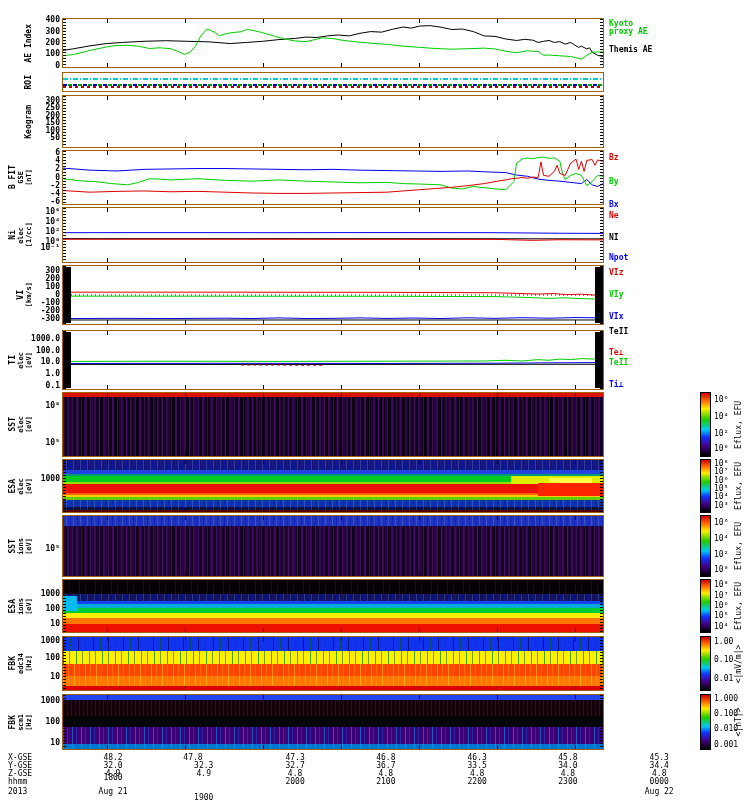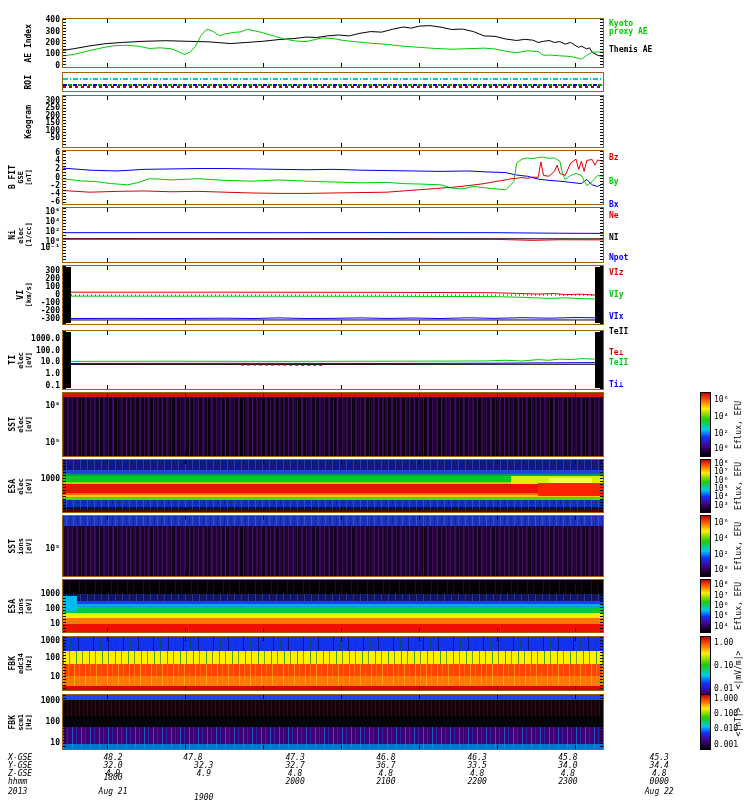--- a/index.html
+++ b/index.html
@@ -37,37 +37,37 @@
   .comb.left{left:0}.comb.right{right:0}
   .ebar{position:absolute;top:2%;bottom:2%;width:8px;background:#000;}
   .hline{position:absolute;left:0;width:100%;height:2px;}
   
   .cbar{position:absolute;left:700px;width:11px;border:1px solid #000;box-sizing:border-box;
         background:linear-gradient(180deg,#cc0000 0%,#ff6600 12%,#ffee00 25%,#22cc00 42%,#00ccee 58%,#1133ff 70%,#440088 84%,#000 100%);}
   #cb-sst_e{top:392px;height:65px}
   #cb-esa_e{top:459px;height:54px}
   #cb-sst_i{top:515px;height:62px}
   #cb-esa_i{top:579px;height:54px}
-  #cb-fbk_e{top:636px;height:68px}
+  #cb-fbk_e{top:636px;height:55px}
   #cb-fbk_b{top:694px;height:56px}
   .cbtick{position:absolute;left:13px;transform:translateY(-50%);font-size:8px;white-space:nowrap;}
   .cbtitle{position:absolute;left:33px;top:50%;transform:translateY(-50%) rotate(180deg);writing-mode:vertical-rl;font-size:8px;white-space:nowrap;}
   
   .nz-purple-speck{background-image:
      repeating-linear-gradient(90deg,rgba(130,40,170,.38) 0 1px,transparent 1px 4px,rgba(90,20,130,.5) 4px 6px,transparent 6px 9px),
      repeating-linear-gradient(90deg,rgba(60,0,100,.55) 0 2px,transparent 2px 7px);}
   .nz-purple-sparse{background-image:repeating-linear-gradient(90deg,rgba(100,20,150,.35) 0 1px,transparent 1px 6px,rgba(70,0,120,.4) 6px 7px,transparent 7px 16px);}
   .nz-blue-speck{background-image:repeating-linear-gradient(90deg,rgba(0,30,190,.55) 0 1px,transparent 1px 3px,rgba(110,160,255,.28) 3px 4px,transparent 4px 7px);}
   .nz-green-ticks{background-image:repeating-linear-gradient(90deg,rgba(0,140,0,.75) 0 1px,transparent 1px 6px,rgba(0,100,0,.55) 6px 7px,transparent 7px 13px);}
   .nz-yellow-ticks{background-image:repeating-linear-gradient(90deg,rgba(255,220,0,.5) 0 1px,transparent 1px 5px,rgba(255,160,0,.45) 5px 6px,transparent 6px 11px);}
   .nz-cyan-ticks{background-image:repeating-linear-gradient(90deg,rgba(0,180,255,.5) 0 1px,transparent 1px 4px,rgba(0,120,255,.35) 4px 5px,transparent 5px 9px);}
   .nz-dark-ticks{background-image:repeating-linear-gradient(90deg,rgba(0,0,70,.6) 0 1px,transparent 1px 7px,rgba(0,90,0,.55) 7px 8px,transparent 8px 15px);}
   .nz-maroon-speck{background-image:repeating-linear-gradient(90deg,rgba(130,0,50,.45) 0 1px,transparent 1px 4px,rgba(90,0,90,.4) 4px 5px,transparent 5px 8px);}
   
-  #bottom{position:absolute;left:0;top:753px;width:750px;height:45px;font-style:italic;}
+  #bottom{position:absolute;left:0;top:753px;width:750px;height:45px;}
   .brow-label{position:absolute;left:8px;white-space:nowrap;}
   .bcell{position:absolute;transform:translateX(-50%);white-space:nowrap;}
 </style>
 </head>
 <body>
 
 <div class="fig">
 
   <div class="panel" id="p-ae">
       <svg class="plot" viewBox="0 0 100 100" preserveAspectRatio="none">

